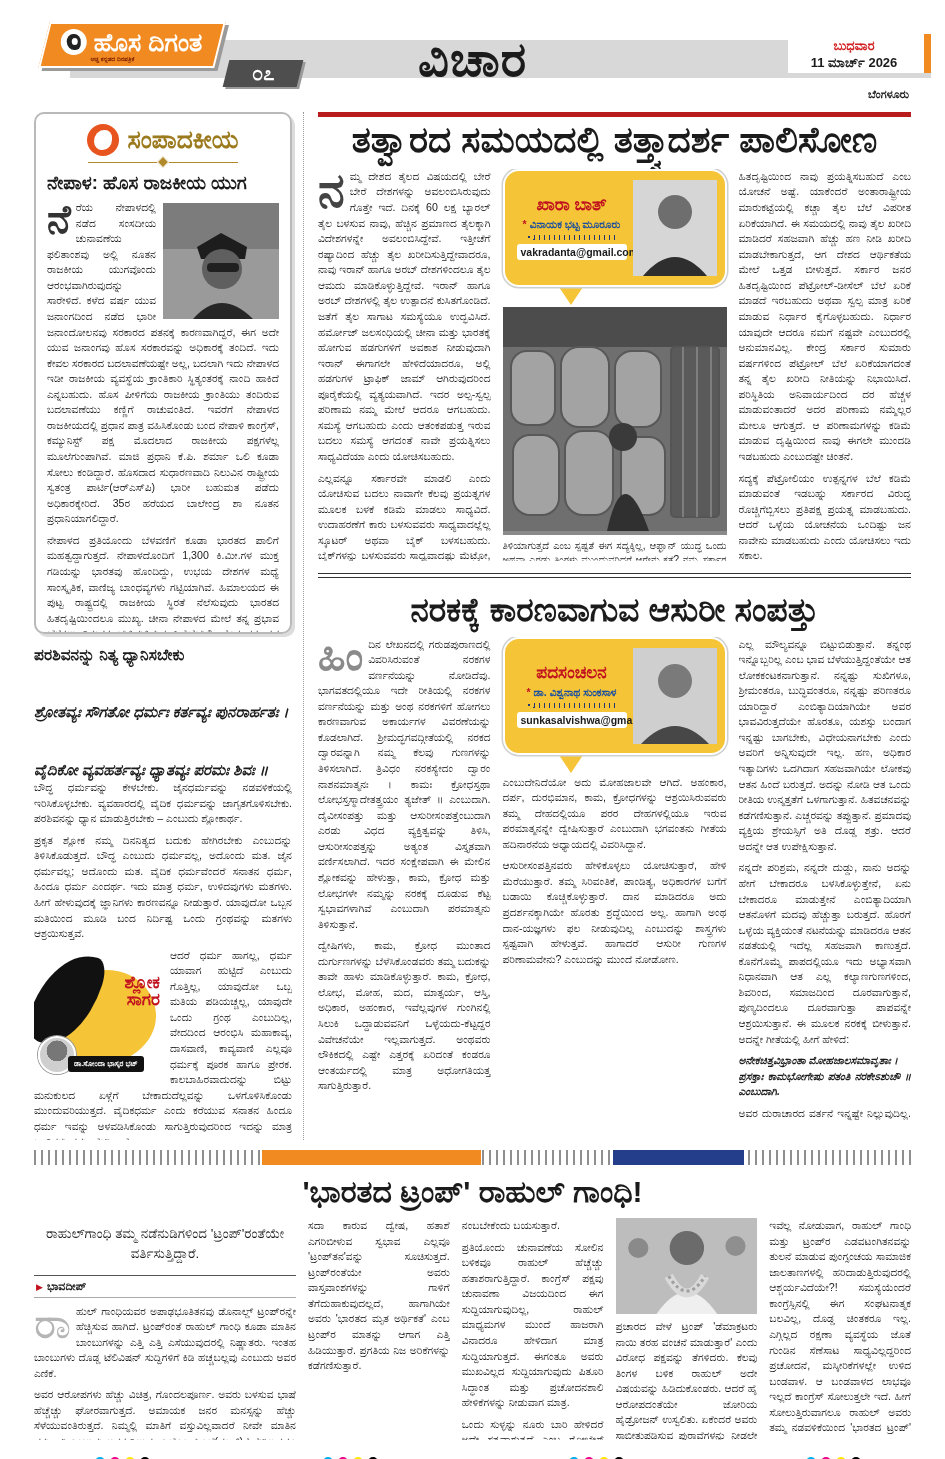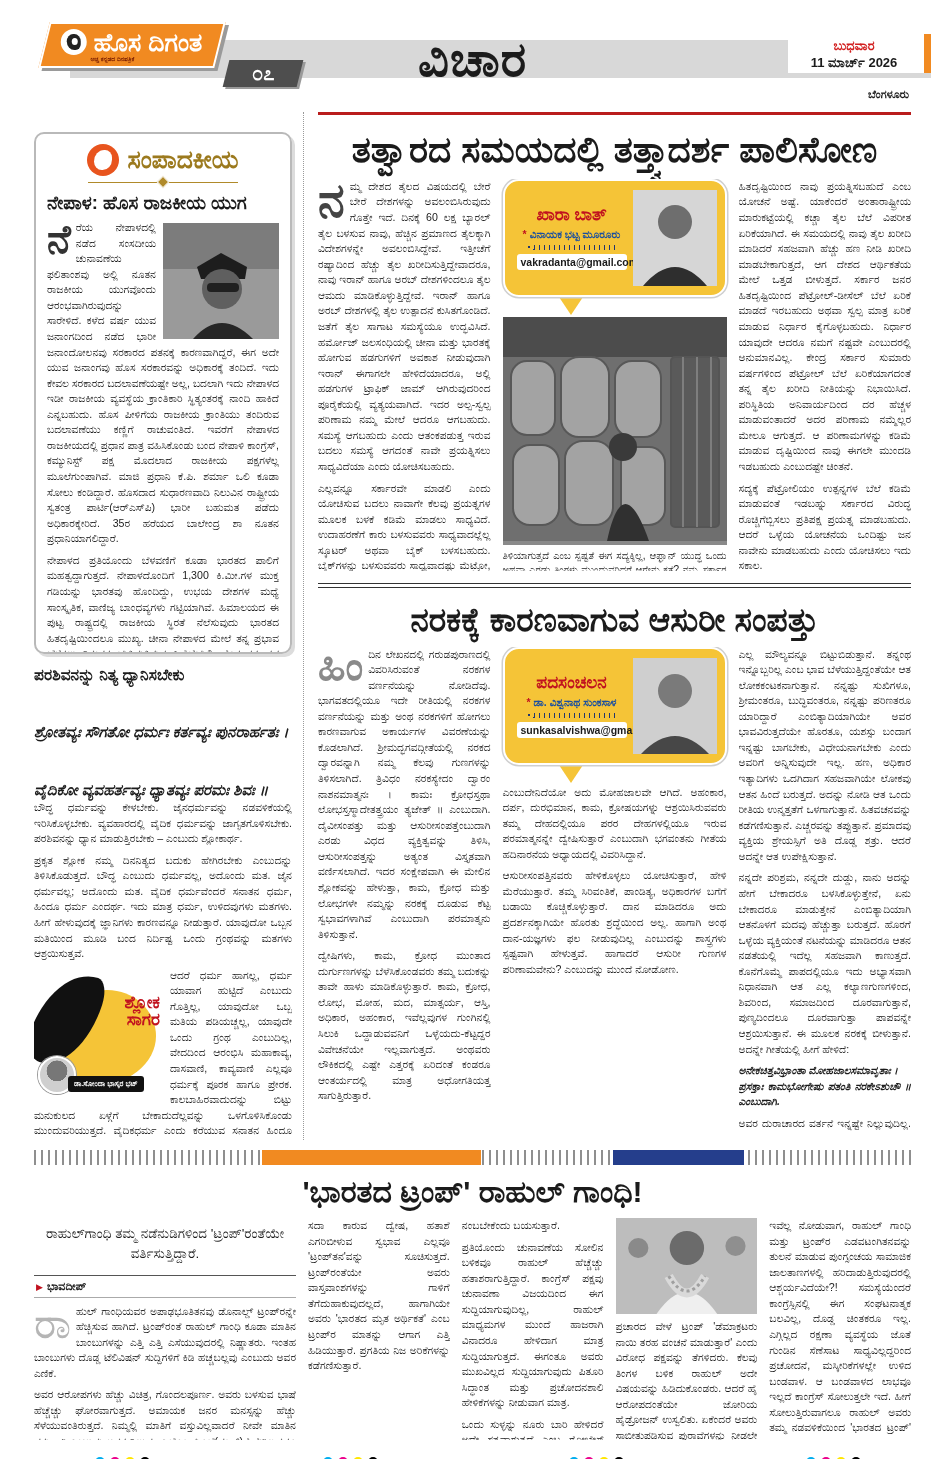--- a/index.html
+++ b/index.html
@@ -31,21 +31,21 @@
   .city{position:absolute;right:36px;top:66px;font-size:11px;font-weight:700;}
   
   .content{position:absolute;top:112px;left:34px;right:34px;}
   .top-row{display:flex;gap:14px;height:1028px;overflow:hidden;}
   .left-rail{width:258px;flex:none;border-right:1px dotted #9a9a9a;padding-right:11px;overflow:hidden;}
   .right-area{flex:1;min-width:0;display:flex;flex-direction:column;}
   p{margin:0 0 6px 0;}
   .body-text{font-size:10.6px;line-height:1.47;text-align:justify;}
   
   .ed-box{border:2px solid #b9b9b9;border-radius:10px;box-shadow:3px 3px 0 #dcdcdc;
-        padding:10px 11px 8px 11px;height:500px;overflow:hidden;margin-top:20px;}
+        padding:10px 11px 8px 11px;height:500px;overflow:hidden;}
   .ed-head{display:flex;align-items:center;justify-content:center;gap:8px;}
   .ed-logo{width:32px;height:32px;border-radius:50%;background:#e8541e;position:relative;flex:none;}
   .ed-logo::after{content:"";position:absolute;left:7px;top:6px;width:18px;height:20px;
         background:#fff;border-radius:60% 40% 55% 45%;}
   .ed-title{color:#9c7a1e;font-weight:900;font-size:25px;}
   .ornament{height:6px;margin:3px auto 7px auto;width:150px;position:relative;
         background:linear-gradient(#b08a2a,#b08a2a) center/100% 1px no-repeat;}
   .ornament::after{content:"";position:absolute;left:50%;top:50%;width:7px;height:7px;
         transform:translate(-50%,-50%) rotate(45deg);background:#b08a2a;border:1px solid #fff;}
   .ed-headline{font-size:18.5px;font-weight:900;margin-bottom:6px;}
@@ -63,21 +63,21 @@
   .quill{position:absolute;left:2px;top:-2px;width:60px;height:98px;background:#111;
         border-radius:80% 20% 70% 30%/75% 25% 75% 25%;transform:rotate(18deg);}
   .quill::after{content:"";position:absolute;left:22px;bottom:-16px;width:4px;height:26px;background:#111;transform:rotate(-20deg);}
   .sagara-title{position:absolute;right:2px;top:22px;color:#c1121f;font-weight:900;font-size:17px;
         line-height:1.02;text-align:right;}
   .sagara-author{position:absolute;left:34px;bottom:2px;background:#111;color:#fff;font-size:7.4px;
         font-weight:700;padding:3px 6px;border-radius:3px;line-height:1.25;text-align:center;}
   .sagara-face{position:absolute;left:4px;bottom:0;width:34px;height:34px;border-radius:50%;
         background:radial-gradient(circle at 50% 38%,#777 0 38%,#cfcfcf 39%);border:2px solid #fff;box-shadow:0 0 0 1px #999;}
   
-  .a1{border-top:3px solid #b91c1c;padding-top:16px;}
+  .a1{border-top:5px solid #b91c1c;padding-top:4px;}
   .hl1{font-size:36px;font-weight:900;text-align:center;line-height:1.08;}
   .hl2{font-size:33px;font-weight:900;text-align:center;line-height:1.08;margin-top:4px;}
   .a-body{display:flex;gap:12px;margin-top:9px;}
   .col{flex:1;min-width:0;overflow:hidden;}
   .media-col{width:224px;flex:none;}
   .a1 .a-body{height:392px;overflow:hidden;}
   .a2 .a-body{height:486px;overflow:hidden;}
   .dc-big{font-size:48px;color:#444;}
   .dc-gray{font-size:40px;color:#8a8a8a;}
   
@@ -274,21 +274,21 @@
                 <div class="spk-photo">
                   <svg width="84" height="96" viewBox="0 0 84 96">
                     <rect width="84" height="96" fill="#cfcfcf"></rect>
                     <circle cx="42" cy="33" r="17" fill="#7a7a7a"></circle>
                     <path d="M8 96 Q42 60 76 96 Z" fill="#474747"></path>
                   </svg>
                 </div>
               </div>
               <div class="spk-tail"></div>
               <div class="body-text">
-                <p>ಎಂಬುದೇನಿದೆಯೋ ಅದು ಮೋಹಜಾಲವೇ ಆಗಿದೆ. ಅಹಂಕಾರ, ದರ್ಪ, ದುರಭಿಮಾನ, ಕಾಮ, ಕ್ರೋಷಯಗಳ್ನು ಆಶ್ರಯಿಸಿರುವವರು ತಮ್ಮ ದೇಹದಲ್ಲಿಯೂ ಪರರ ದೇಹಗಳಲ್ಲಿಯೂ ಇರುವ ಪರಮಾತ್ಮನನ್ನೇ ದ್ವೇಷಿಸುತ್ತಾರೆ ಎಂಬುದಾಗಿ ಭಗವಂತನು ಗೀತೆಯ ಹದಿನಾರನೆಯ ಅಧ್ಯಾಯದಲ್ಲಿ ವಿವರಿಸಿದ್ದಾನೆ.</p>
+                <p>ಎಂಬುದೇನಿದೆಯೋ ಅದು ಮೋಹಜಾಲವೇ ಆಗಿದೆ. ಅಹಂಕಾರ, ದರ್ಪ, ದುರಭಿಮಾನ, ಕಾಮ, ಕ್ರೋಧಗಳನ್ನು ಆಶ್ರಯಿಸಿರುವವರು ತಮ್ಮ ದೇಹದಲ್ಲಿಯೂ ಪರರ ದೇಹಗಳಲ್ಲಿಯೂ ಇರುವ ಪರಮಾತ್ಮನನ್ನೇ ದ್ವೇಷಿಸುತ್ತಾರೆ ಎಂಬುದಾಗಿ ಭಗವಂತನು ಗೀತೆಯ ಹದಿನಾರನೆಯ ಅಧ್ಯಾಯದಲ್ಲಿ ವಿವರಿಸಿದ್ದಾನೆ.</p>
                 <p>ಆಸುರೀಸಂಪತ್ತಿನವರು ಹೇಳಿಕೊಳ್ಳಲು ಯೋಚಿಸುತ್ತಾರೆ, ಹೇಳಿ ಮೆರೆಯುತ್ತಾರೆ. ತಮ್ಮ ಸಿರಿವಂತಿಕೆ, ಪಾಂಡಿತ್ಯ, ಅಧಿಕಾರಗಳ ಬಗೆಗೆ ಬಡಾಯಿ ಕೊಚ್ಚಿಕೊಳ್ಳುತ್ತಾರೆ. ದಾನ ಮಾಡಿದರೂ ಅದು ಪ್ರದರ್ಶನಕ್ಕಾಗಿಯೇ ಹೊರತು ಶ್ರದ್ಧೆಯಿಂದ ಅಲ್ಲ. ಹಾಗಾಗಿ ಅಂಥ ದಾನ-ಯಜ್ಞಗಳು ಫಲ ನೀಡುವುದಿಲ್ಲ ಎಂಬುದನ್ನು ಶಾಸ್ತ್ರಗಳು ಸ್ಪಷ್ಟವಾಗಿ ಹೇಳುತ್ತವೆ. ಹಾಗಾದರೆ ಆಸುರೀ ಗುಣಗಳ ಪರಿಣಾಮವೇನು? ಎಂಬುದನ್ನು ಮುಂದೆ ನೋಡೋಣ.</p>
               </div>
             </div>
             <div class="col body-text">
               <p>ಎಲ್ಲ ಮೌಲ್ಯವನ್ನೂ ಬಿಟ್ಟುಬಿಡುತ್ತಾನೆ. ತನ್ನಂಥ ಇನ್ನೊಬ್ಬರಿಲ್ಲ ಎಂಬ ಭಾವ ಬೆಳೆಯುತ್ತಿದ್ದಂತೆಯೇ ಆತ ಲೋಕಕಂಟಕನಾಗುತ್ತಾನೆ. ನನ್ನಷ್ಟು ಸುಖಿಗಳೂ, ಶ್ರೀಮಂತರೂ, ಬುದ್ಧಿವಂತರೂ, ನನ್ನಷ್ಟು ಪರಿಣತರೂ ಯಾರಿದ್ದಾರೆ ಎಂಬಿತ್ಯಾದಿಯಾಗಿಯೇ ಅವರ ಭಾವವಿರುತ್ತದೆಯೇ ಹೊರತೂ, ಯಶಸ್ಸು ಬಂದಾಗ ಇನ್ನಷ್ಟು ಬಾಗಬೇಕು, ವಿಧೇಯನಾಗಬೇಕು ಎಂದು ಅವರಿಗೆ ಅನ್ನಿಸುವುದೇ ಇಲ್ಲ. ಹಣ, ಅಧಿಕಾರ ಇತ್ಯಾದಿಗಳು ಒದಗಿದಾಗ ಸಹಜವಾಗಿಯೇ ಲೋಕವು ಆತನ ಹಿಂದೆ ಬರುತ್ತದೆ. ಅದನ್ನು ನೋಡಿ ಆತ ಒಂದು ರೀತಿಯ ಉನ್ಮತ್ತತೆಗೆ ಒಳಗಾಗುತ್ತಾನೆ. ಹಿತವಚನವನ್ನು ಕಡೆಗಣಿಸುತ್ತಾನೆ. ಎಚ್ಚರವನ್ನು ತಪ್ಪುತ್ತಾನೆ. ಪ್ರಮಾದವು ವ್ಯಕ್ತಿಯ ಶ್ರೇಯಸ್ಸಿಗೆ ಅತಿ ದೊಡ್ಡ ಶತ್ರು. ಆದರೆ ಅದನ್ನೇ ಆತ ಉಪೇಕ್ಷಿಸುತ್ತಾನೆ.</p>
               <p>ನನ್ನದೇ ಪರಿಶ್ರಮ, ನನ್ನದೇ ದುಡ್ಡು, ನಾನು ಅದನ್ನು ಹೇಗೆ ಬೇಕಾದರೂ ಬಳಸಿಕೊಳ್ಳುತ್ತೇನೆ, ಏನು ಬೇಕಾದರೂ ಮಾಡುತ್ತೇನೆ ಎಂಬಿತ್ಯಾದಿಯಾಗಿ ಆತನೊಳಗೆ ಮದವು ಹೆಚ್ಚುತ್ತಾ ಬರುತ್ತದೆ. ಹೊರಗೆ ಒಳ್ಳೆಯ ವ್ಯಕ್ತಿಯಂತೆ ನಟನೆಯನ್ನು ಮಾಡಿದರೂ ಆತನ ನಡತೆಯಲ್ಲಿ ಇದೆಲ್ಲ ಸಹಜವಾಗಿ ಕಾಣುತ್ತದೆ. ಕೊನೆಗೊಮ್ಮೆ ಪಾಪದಲ್ಲಿಯೂ ಇದು ಅಭ್ಯಾಸವಾಗಿ ನಿಧಾನವಾಗಿ ಆತ ಎಲ್ಲ ಕಲ್ಯಾಣಗುಣಗಳಿಂದ, ಶಿವರಿಂದ, ಸಮಾಜದಿಂದ ದೂರವಾಗುತ್ತಾನೆ, ಪುಣ್ಯದಿಂದಲೂ ದೂರವಾಗುತ್ತಾ ಪಾಪವನ್ನೇ ಆಶ್ರಯಿಸುತ್ತಾನೆ. ಈ ಮೂಲಕ ನರಕಕ್ಕೆ ಬೀಳುತ್ತಾನೆ. ಅದನ್ನೇ ಗೀತೆಯಲ್ಲಿ ಹೀಗೆ ಹೇಳಿದೆ:</p>
               <p class="sh-inline"><span>ಅನೇಕಚಿತ್ತವಿಭ್ರಾಂತಾ ಮೋಹಜಾಲಸಮಾವೃತಾಃ ।</span><br><span>ಪ್ರಸಕ್ತಾಃ ಕಾಮಭೋಗೇಷು ಪತಂತಿ ನರಕೇಽಶುಚೌ ॥ ಎಂಬುದಾಗಿ.</span></p>
               <p>ಅವರ ದುರಾಚಾರದ ವರ್ತನೆ ಇನ್ನಷ್ಟೇ ನಿಲ್ಲುವುದಿಲ್ಲ. ತಮ್ಮನ್ನು ತಾವೇ ಸಂಭಾವನೆಯೆಂದು ಭಾವಿಸುವ 'ಆತ್ಮಸಂಭಾವಿತರು', ಅವಿಧೇಯತೆಯನ್ನೇ ತುಂಬಿಕೊಂಡು, ಧನ-ಮಾನ-ಮದಗಳಿಂದ ಕೂಡಿದವರಾಗಿ ತೋರಿಕೆಗಾಗಿ ಒಳ್ಳೆಯ ಕೆಲಸಗಳನ್ನು ಮಾಡುತ್ತಾರೆ. ಅವರಿಗೆ ಬೇಕಿರುವುದು ನಾಲ್ಕು ಜನರ ಹೊಗಳಿಕೆಯೇ ಹೊರತೂ ವಿಧಿ-ವಿಧಾನಗಳಲ್ಲ, ಪಾಪ-ಪುಣ್ಯದಲ್ಲ, ಹಿರಿಯರ ಮಾತಿನಲ್ಲ, ಶಾಸ್ತ್ರವಾಕ್ಯದಲ್ಲ. ಈ ರೀತಿಯಲ್ಲಿ ವ್ಯಕ್ತಿತ್ವದ ರಂಧ್ರದಂತಿರುವ ಎಲ್ಲ ದೋಷಗಳನ್ನು ತನ್ನಲ್ಲಿ ತುಂಬಿಕೊಂಡು ಆ ಪರಮಾತ್ಮನನ್ನೇ ಉಪೇಕ್ಷಿಸುತ್ತಾರೆ. ಇಂಥ 'ನರಾಧಮ'ರನ್ನು ಅನೇಕ ನರಕಗಳ ಮಾರ್ಗದಲ್ಲಿ ಎಸೆಯುತ್ತೇನೆ ಎಂಬುದಾಗಿ ಗೀತೆಯಲ್ಲಿ ಕೃಷ್ಣನೆಚ್ಚರಿಸಿದ್ದಾನೆ:</p>
 
             </div>

